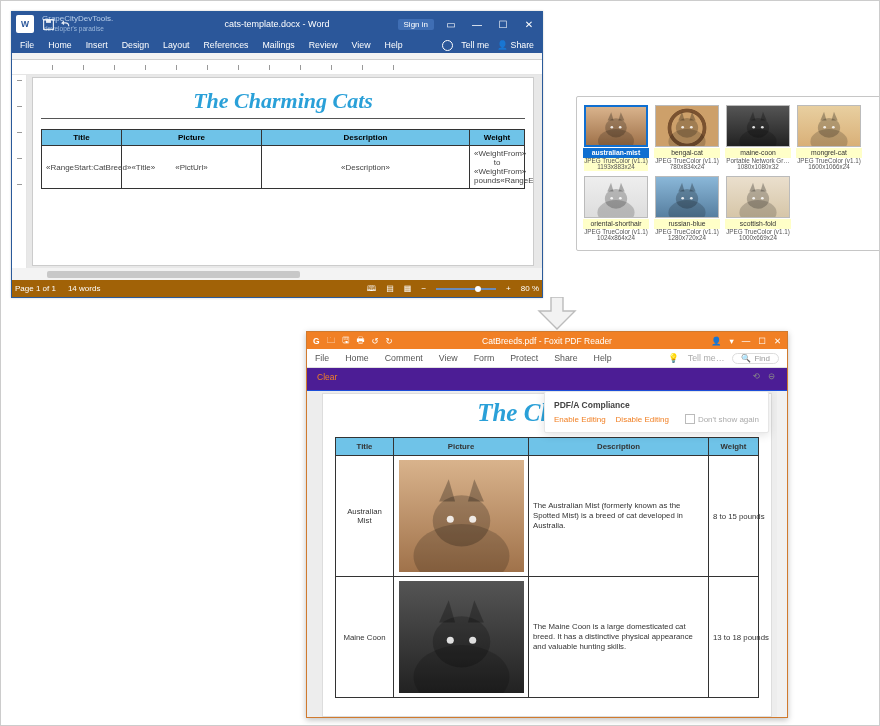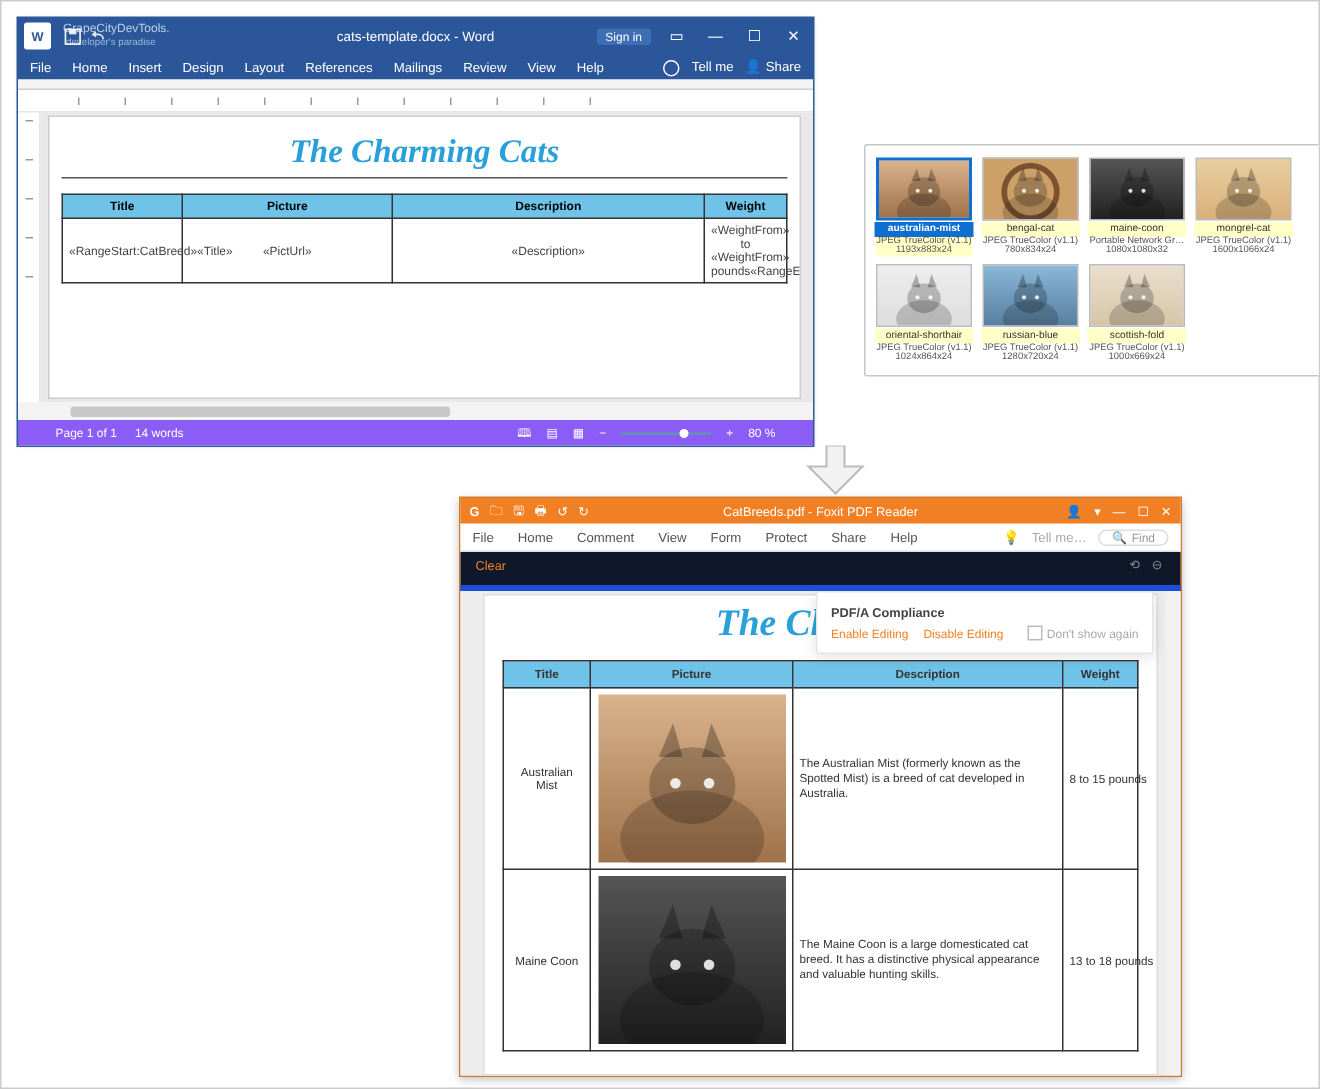--- a/index.html
+++ b/index.html
@@ -11,21 +11,21 @@
   .word-logo{width:18px;height:18px;background:#fff;color:#2b579a;display:flex;align-items:center;justify-content:center;font-weight:bold;border-radius:2px;margin-right:6px}
   .qat-icon{width:13px;height:13px;margin:0 2px;display:inline-block;opacity:.9}
   .word-title-txt{position:absolute;left:0;right:0;text-align:center;pointer-events:none;font-size:9px}
   .word-title-right{margin-left:auto;display:flex;align-items:center;gap:8px}
   .signin{background:#3f6eb4;padding:1px 6px;border-radius:2px;font-size:8px}
   .wctrl{width:18px;text-align:center;font-size:10px}
   .overlay-badge{position:absolute;left:30px;top:3px;color:#bcd1ec;font-size:8px;line-height:1}
   .overlay-sub{position:absolute;left:32px;top:13px;color:#9db9dc;font-size:6.5px}
 
   .word-tabs{height:17px;background:#2b579a;color:#fff;display:flex;align-items:center;gap:14px;padding:0 8px;font-size:8.8px}
-  .word-tabs .rt{margin-left:auto;display:flex;align-items:flex-start;gap:8px}
+  .word-tabs .rt{margin-left:auto;display:flex;align-items:center;gap:8px}
   .word-tabs span{white-space:nowrap}
   .bulb{width:9px;height:9px;border:1px solid #fff;border-radius:50%;display:inline-block;position:relative;top:1px}
 
   .ribbon{height:6px;background:#f3f3f3;border-bottom:1px solid #d0d0d0}
   .top-ruler{height:14px;background:#fff;display:flex;align-items:center;padding-left:40px;border-bottom:1px solid #e5e5e5}
   .tick{width:1px;height:5px;background:#999;margin-right:30px}
 
   .doc-area{flex:1;position:relative;background:#e8e8e8;overflow:hidden}
   .left-ruler{position:absolute;left:0;top:0;bottom:0;width:14px;background:#fff;border-right:1px solid #e5e5e5;display:flex;flex-direction:column;align-items:center;gap:25px;padding-top:5px}
   .ltick{width:5px;height:1px;background:#999}
@@ -35,21 +35,21 @@
   .doc-rule{height:1px;background:#555;margin:4px 0 10px}
 
   .tmpl-tbl{width:100%;border-collapse:collapse;table-layout:fixed}
   .tmpl-tbl th,.tmpl-tbl td{border:1px solid #333;font-size:8px;padding:3px 4px;vertical-align:middle}
   .tmpl-tbl th{background:#6fc3e8;color:#000;font-weight:bold;text-align:center}
   .tmpl-tbl td{text-align:center;color:#444}
 
   .h-scroll{height:12px;background:#f3f3f3;display:flex;align-items:center;padding:0 35px}
   .h-thumb{height:7px;background:#c8c8c8;width:55%;border-radius:2px}
 
-  .word-status{height:17px;background:#8b5cf6;color:#fff;display:flex;align-items:center;padding:0 25px;gap:12px;font-size:8px}
+  .word-status{height:17px;background:#a16207;color:#fff;display:flex;align-items:center;padding:0 3px;gap:12px;font-size:8px}
   .word-status .rt{margin-left:auto;display:flex;align-items:center;gap:10px}
   .zoom-trk{width:60px;height:2px;background:#6a8bba;position:relative}
   .zoom-kn{position:absolute;top:-2px;left:65%;width:6px;height:6px;background:#fff;border-radius:50%}
 
   
   .thumb-panel{position:absolute;left:575px;top:95px;width:293px;border:1px solid #c6c6c6;border-radius:2px;background:#fff;padding:8px 6px;display:flex;flex-wrap:wrap;gap:5px}
   .thumb-cell{width:66px;display:flex;flex-direction:column;align-items:center}
   .thumb-img{width:64px;height:42px;border:1px solid #bbb;box-sizing:border-box;display:flex;align-items:center;justify-content:center;overflow:hidden;background:#d8d8d8}
   .thumb-img.sel{border:2px solid #0f6fd1}
   .thumb-cap{width:100%;background:#ffffc8;font-size:6.8px;text-align:center;padding:1px 0;line-height:1.15;margin-top:1px}
@@ -64,21 +64,21 @@
   .pdf-win{position:absolute;left:305px;top:330px;width:480px;height:385px;border:1px solid #d07a2e;background:#fafafa;display:flex;flex-direction:column;box-shadow:0 2px 6px rgba(0,0,0,.25)}
   .pdf-title{height:17px;background:#f18025;color:#fff;display:flex;align-items:center;padding:0 6px;gap:7px;font-size:8.5px}
   .pdf-title .ctr{position:absolute;left:0;right:0;text-align:center;pointer-events:none}
   .pdf-title .rt{margin-left:auto;display:flex;align-items:center;gap:8px;z-index:1}
   .pti{font-weight:bold}
 
   .pdf-tabs{height:18px;background:#fff;border-bottom:1px solid #e0e0e0;display:flex;align-items:center;gap:16px;padding:0 8px;font-size:8.8px;color:#555}
   .pdf-tabs .rt{margin-left:auto;display:flex;align-items:center;gap:8px;color:#aaa}
   .find-pill{border:1px solid #ddd;border-radius:8px;padding:0 8px;font-size:8px;color:#999;display:flex;align-items:center;gap:3px}
 
-  .pdf-bar{height:22px;background:#0f172a;border-bottom:4px solid #1d4ed8;position:relative}
+  .pdf-bar{height:22px;background:#4c1d95;border-bottom:1px solid #1d4ed8;position:relative}
   .pdf-clear{position:absolute;left:10px;top:4px;color:#f18025;font-size:8.5px}
   .pdf-pager{position:absolute;left:0;right:0;top:4px;text-align:center;color:#888;font-size:8.5px;pointer-events:none}
   .pdf-pgc{position:absolute;right:12px;top:3px;display:flex;gap:8px;color:#888}
 
   .pdf-body{flex:1;position:relative;overflow:hidden;background:#ededed}
   .pdf-scroll-gutter{position:absolute;right:0;top:0;bottom:0;width:10px;background:#f1f1f1}
   .pdf-surf{position:absolute;left:15px;right:15px;top:2px;bottom:0;background:#fff;border:1px solid #ddd;padding:5px 12px;overflow:hidden}
 
   .pdf-doc-title{font-family:'Georgia',serif;font-style:italic;font-weight:bold;color:#2aa0d8;font-size:25px;text-align:center;margin:0 0 10px}
   .pdf-tbl{width:100%;border-collapse:collapse;table-layout:fixed;margin-top:6px}

